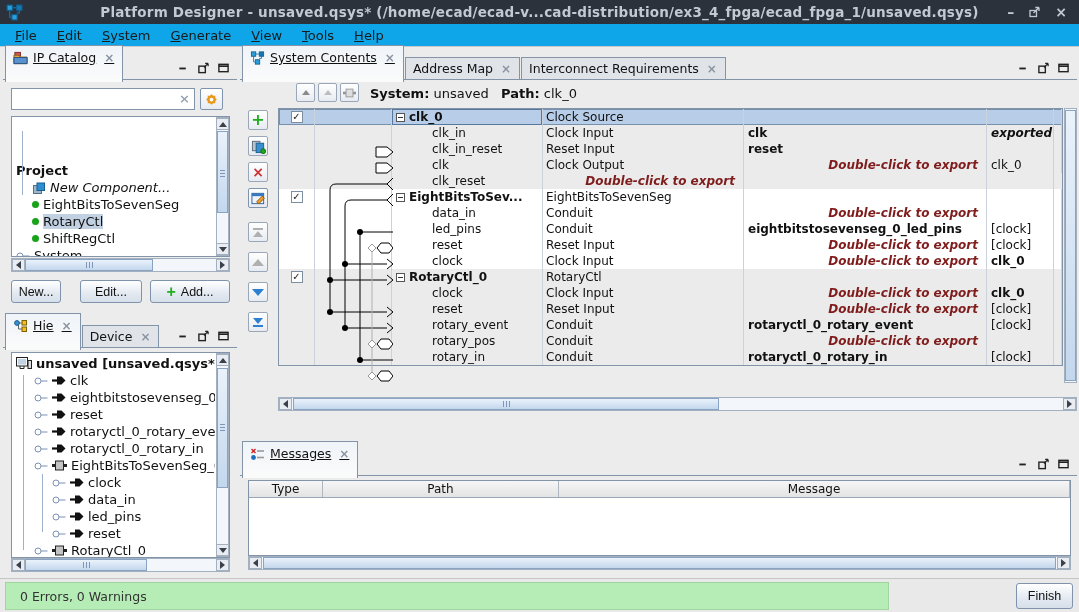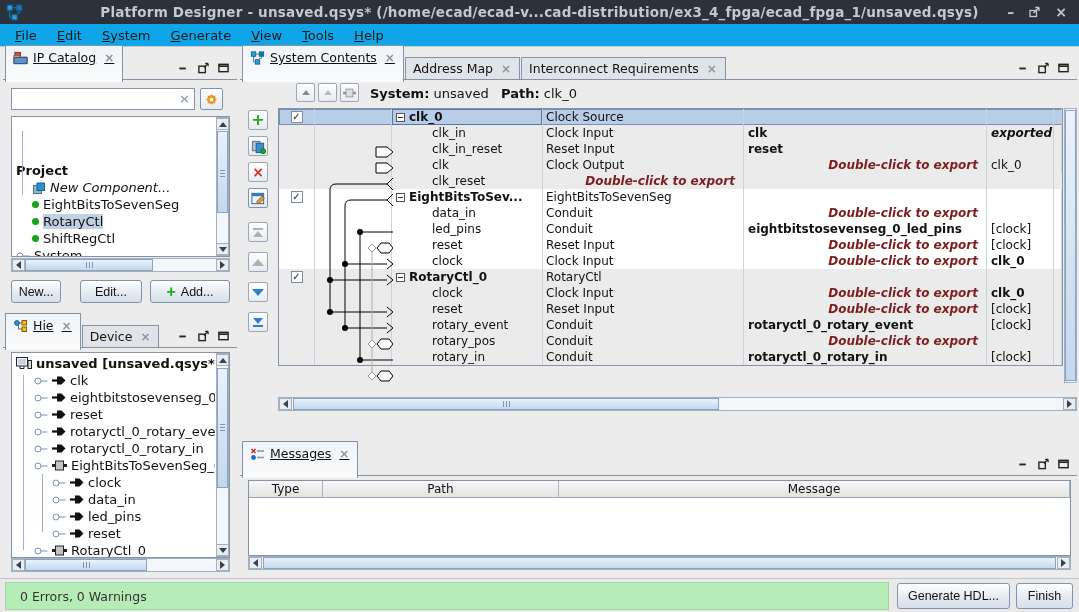--- a/index.html
+++ b/index.html
@@ -845,17 +845,16 @@
         </span>
       <div class="sb-thumb" style="top:0;bottom:0;left:14px;right:14px;"></div>
       <span class="sb-btn" style="right:0;top:0;height:12px;">
           <i class="t-r"></i>
         </span>
     </div>
   </div>
 
   <div class="statusbar">
     <div class="status-green">0 Errors, 0 Warnings</div>
-    <button class="btn" style="left:897px;top:4px;width:113px;height:26px;">Generate HDL...</button>
     <button class="btn" style="left:1016px;top:4px;width:57px;height:26px;">Finish</button>
   </div>
 
 </div>
 
 </body></html>

